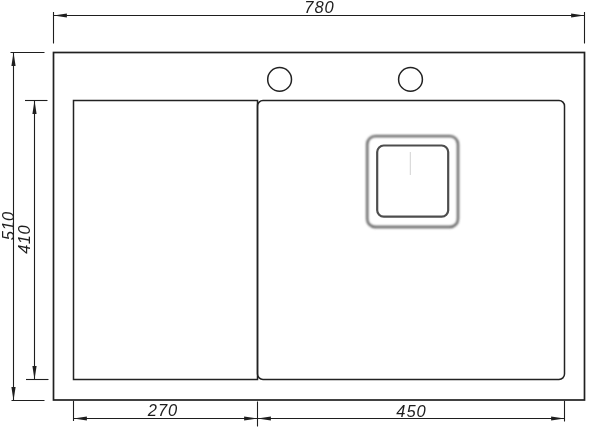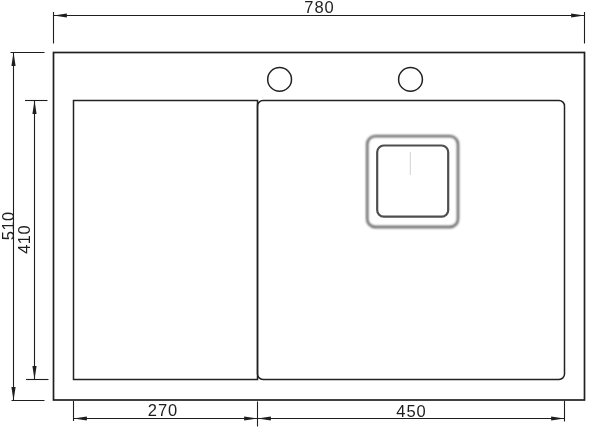--- a/index.html
+++ b/index.html
@@ -1,16 +1,16 @@
 <!DOCTYPE html>
 <html><head>
 <meta charset="utf-8">
 <style>
   html,body{margin:0;padding:0;background:#ffffff;}
-  .wrap{width:611px;height:445px;position:relative;background:#ffffff;overflow:hidden;}
+  .wrap{width:611px;height:445px;position:relative;background:#ffffff;overflow:hidden;font-style:italic;}
   svg{display:block;}
   text{font-family:"Liberation Sans",sans-serif;fill:#1e1e1e;}
 </style>
 </head>
 <body>
 
 <div class="wrap">
 <svg width="611" height="445" viewBox="0 0 611 445" xmlns="http://www.w3.org/2000/svg">
   <defs>
     <filter id="soft" x="-20%" y="-20%" width="140%" height="140%">

